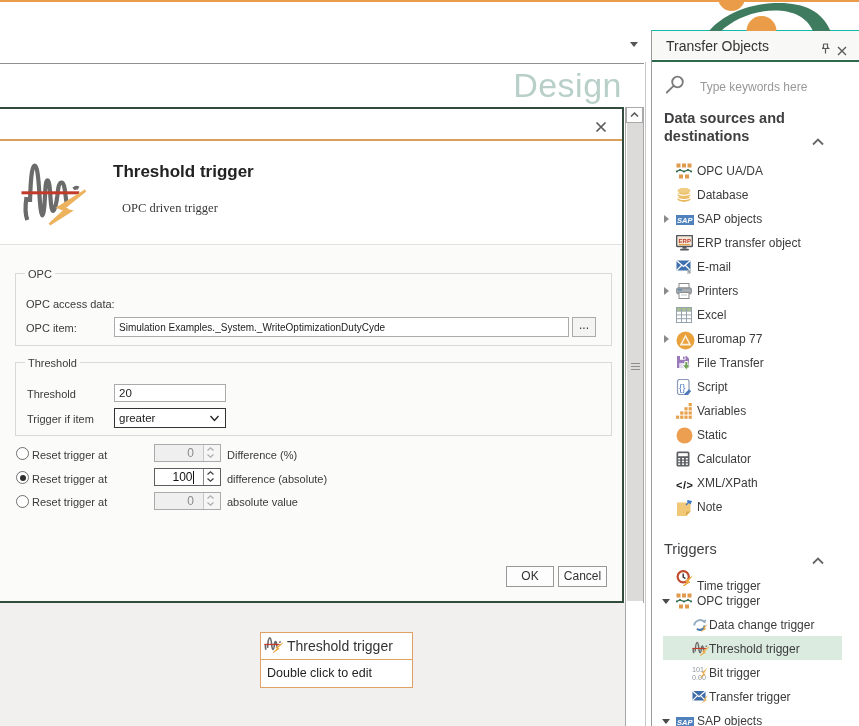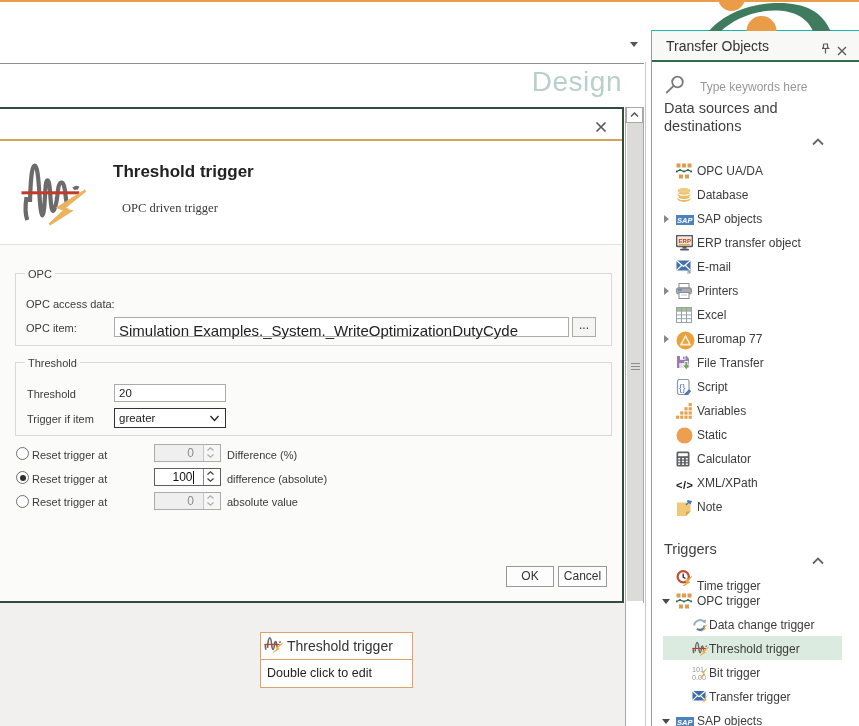--- a/index.html
+++ b/index.html
@@ -5,21 +5,21 @@
   html,body{margin:0;padding:0;}
   #root{position:relative;width:859px;height:726px;background:#fff;overflow:hidden;
         font-family:"Liberation Sans",sans-serif;color:#333;}
   .abs{position:absolute;}
   
   #topbar{left:0;top:0;width:859px;height:2px;background:#EA9C48;}
   #toolline{left:0;top:63px;width:644px;height:1px;background:#8f8f8f;}
   #ddarrow{left:630px;top:42px;width:0;height:0;border-left:4.5px solid transparent;
            border-right:4.5px solid transparent;border-top:5px solid #555;}
   #design{left:380px;top:66px;width:242px;height:32px;text-align:right;
-          font-size:28px;color:#b8d0c9;letter-spacing:0.5px;}
+          font-size:34px;color:#b8d0c9;letter-spacing:0.5px;}
   
   #canvas{left:0;top:603px;width:626px;height:123px;background:#f1f0ee;}
   .nodebox{background:#fff;border:1px solid #dfa164;}
   
   #dialog{left:0;top:107px;width:622px;height:492px;background:#fbfbfa;
           border-top:2px solid #334b3d;border-right:2px solid #334b3d;border-bottom:2px solid #334b3d;}
   #dlg-title{left:0;top:0;width:622px;height:30px;background:#fff;}
   #dlg-orange{left:0;top:30px;width:622px;height:2px;background:#d9a05b;}
   #dlg-head{left:0;top:32px;width:622px;height:103px;background:#fff;border-bottom:1px solid #e2e2e2;}
   #dlg-x{left:595px;top:10px;width:13px;height:13px;}
@@ -90,21 +90,21 @@
 </svg></div>
     <div class="abs" style="left:113px;top:53px;font-size:17px;font-weight:bold;color:#222;">Threshold trigger</div>
     <div class="abs" style="left:122px;top:92px;font-size:12.5px;color:#3a3a3a;font-family:Liberation Serif, serif;">OPC driven trigger</div>
 
     <div class="abs fieldset" style="left:15px;top:164px;width:597px;height:73px;">
       <span class="fslabel">OPC</span>
     </div>
     <div class="abs lbl" style="left:26px;top:189px;">OPC access data:</div>
     <div class="abs lbl" style="left:26px;top:213px;">OPC item:</div>
     <div class="abs tbox" style="left:114px;top:208px;width:455px;height:20px;box-sizing:border-box;">
-      <span style="position:absolute;left:4px;top:4px;font-size:15px;">Simulation Examples._System._WriteOptimizationDutyCyde</span>
+      <span style="position:absolute;left:4px;top:4px;font-size:10px;">Simulation Examples._System._WriteOptimizationDutyCyde</span>
     </div>
     <div class="abs btn" style="left:572px;top:208px;width:24px;height:20px;line-height:14px;background:#f4f4f3;border-color:#ababab;">...</div>
 
     <div class="abs fieldset" style="left:15px;top:253px;width:597px;height:74px;">
       <span class="fslabel">Threshold</span>
     </div>
     <div class="abs lbl" style="left:27px;top:279px;">Threshold</div>
     <div class="abs tbox" style="left:114px;top:275px;width:111.5px;height:18px;box-sizing:border-box;">
       <span style="position:absolute;left:4px;top:2px;font-size:11.5px;">20</span>
     </div>
@@ -183,21 +183,21 @@
           <path d="M1,1 L9,9 M9,1 L1,9" stroke="#5a5a5a" stroke-width="1.4"></path>
         </svg></div>
     <div class="abs" id="pgreen"></div>
 
     <div class="abs" id="search-ico" style="left:13px;top:44px;width:20px;height:20px;"><svg width="20" height="20" viewBox="0 0 20 20">
           <circle cx="12.5" cy="7" r="5.3" stroke="#7a7a7a" stroke-width="1.8" fill="none"></circle>
           <line x1="8.6" y1="10.9" x2="1.8" y2="17.5" stroke="#7a7a7a" stroke-width="1.8" stroke-linecap="round"></line>
         </svg></div>
     <div class="abs" style="left:48px;top:49px;font-size:12px;color:#98989b;">Type keywords here</div>
 
-    <div class="abs sect" style="left:12px;top:68px;width:150px;">Data sources and destinations</div>
+    <div class="abs sect" style="left:12px;top:78px;width:150px;font-weight:bold;">Data sources and destinations</div>
     <div class="abs" id="chev1" style="left:160px;top:101px;"><svg width="12" height="8" viewBox="0 0 12 8">
           <polyline points="1,6.5 6,1.5 11,6.5" stroke="#666" stroke-width="1.8" fill="none"></polyline>
         </svg></div>
 
     <div class="abs" id="hl"></div>
     <div id="plist">
     <div class="abs" style="left:24px;top:132px;width:19px;height:19px;"><svg width="16" height="16" viewBox="0 0 16 16">
             <rect x="0.5" y="0.5" width="4" height="4" fill="#e09a4e"></rect>
             <rect x="6" y="0.5" width="4" height="4" fill="#e09a4e"></rect>
             <rect x="11.5" y="0.5" width="4" height="4" fill="#e09a4e"></rect>

